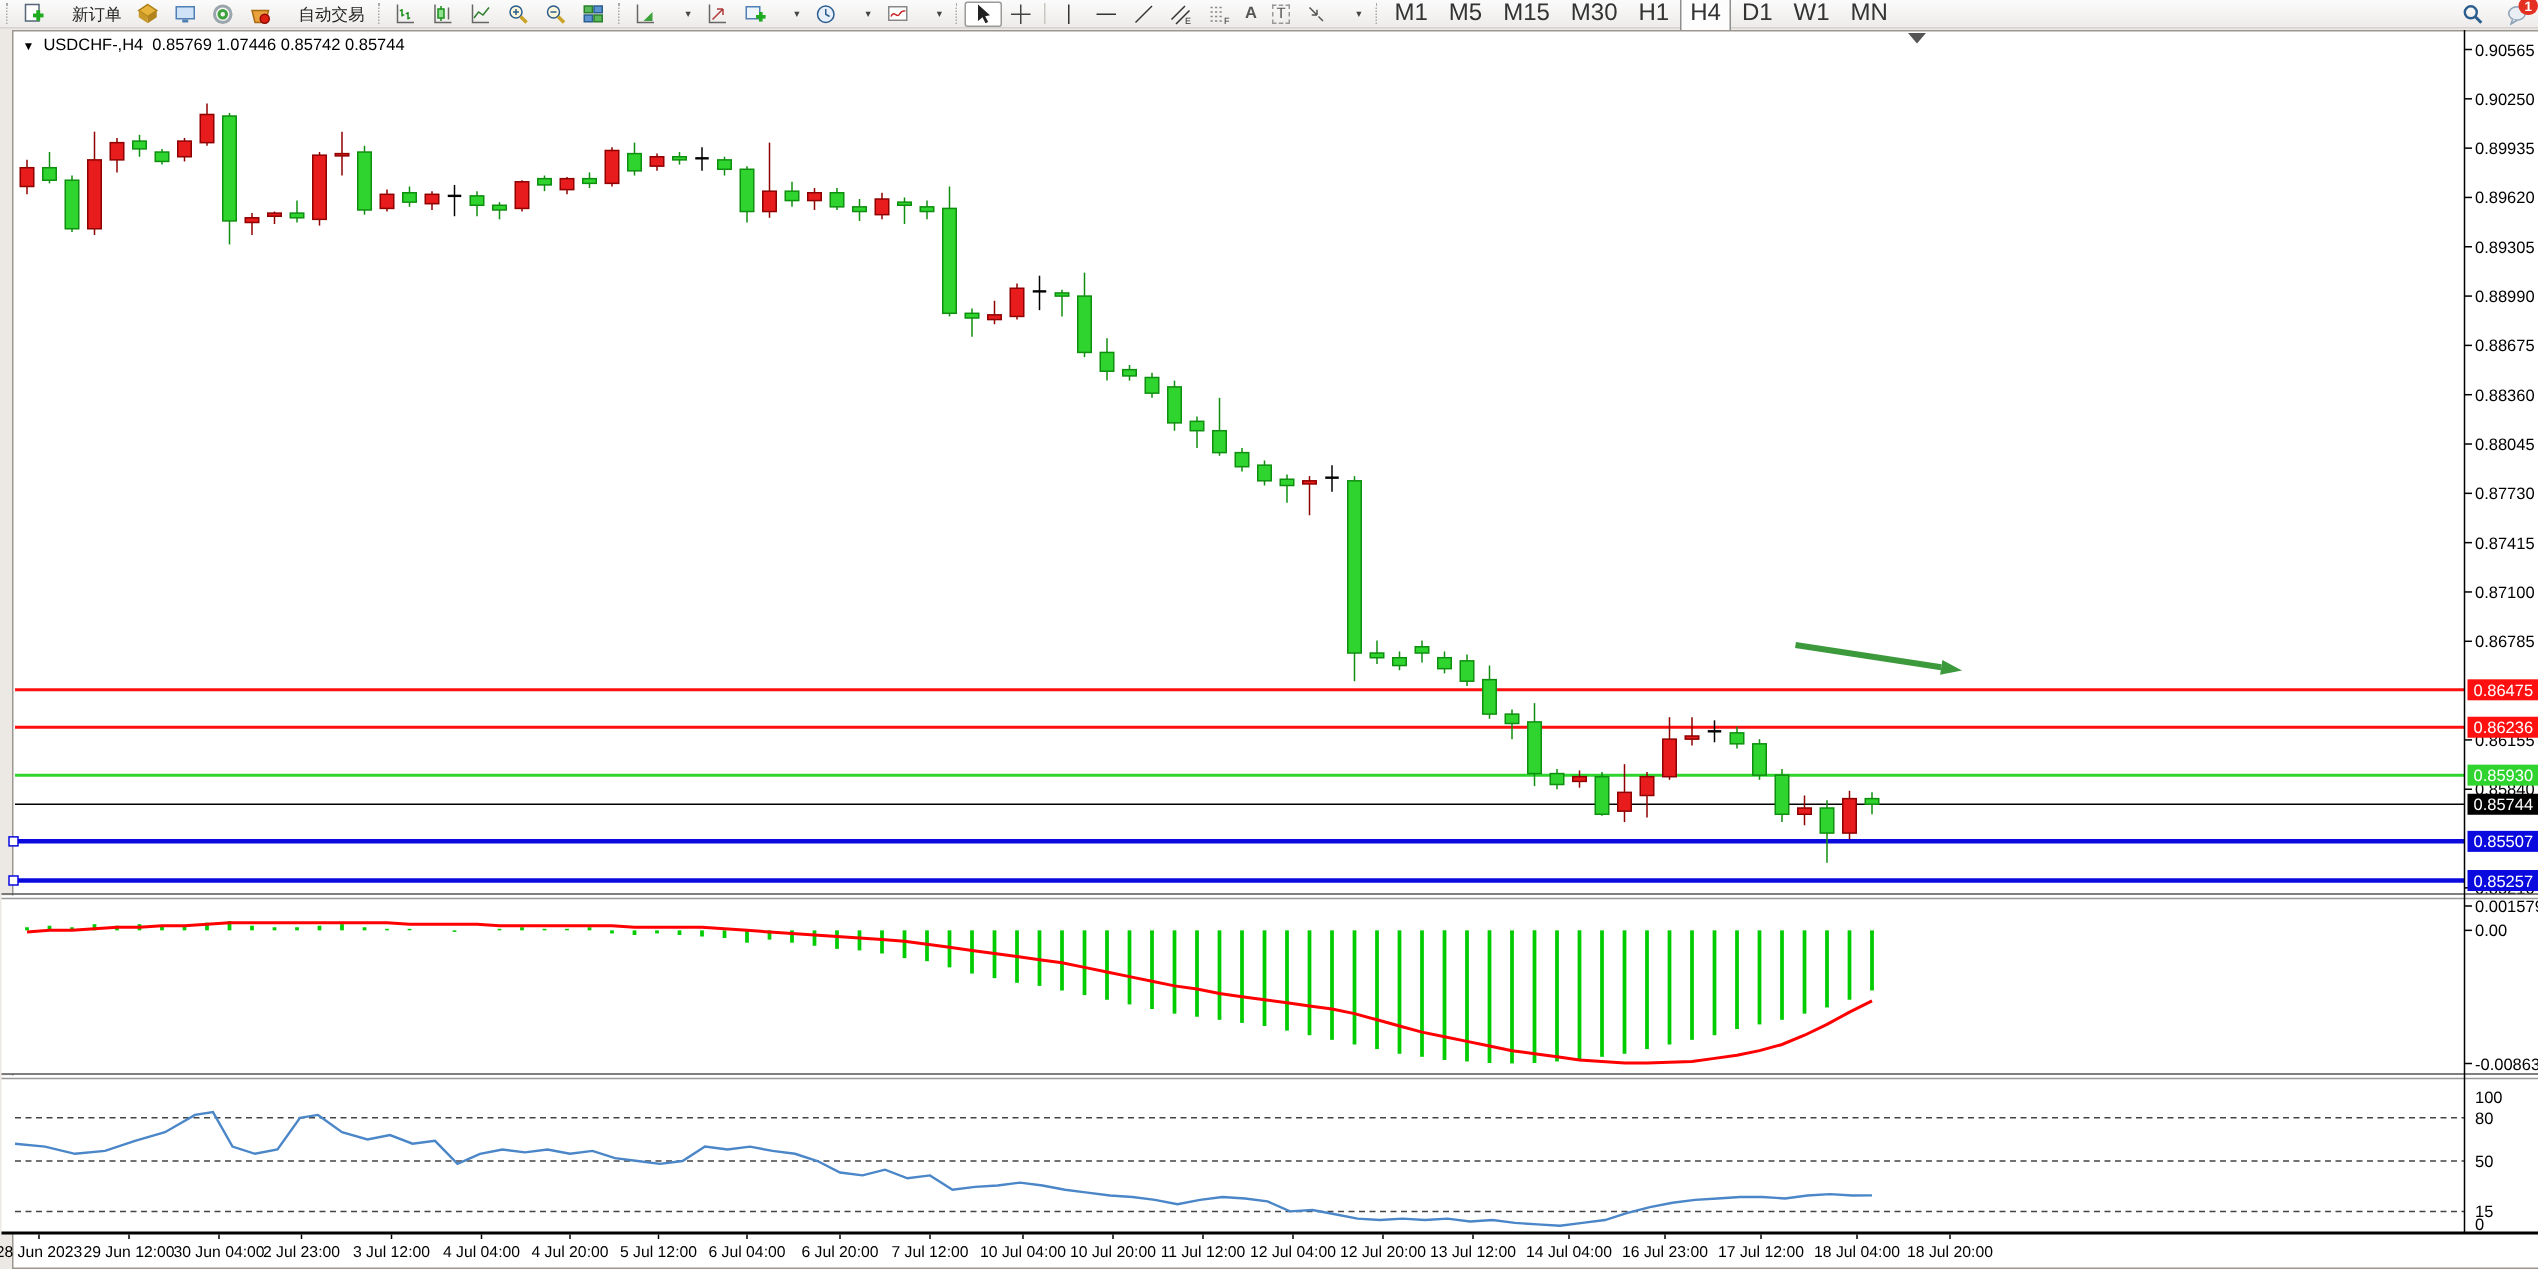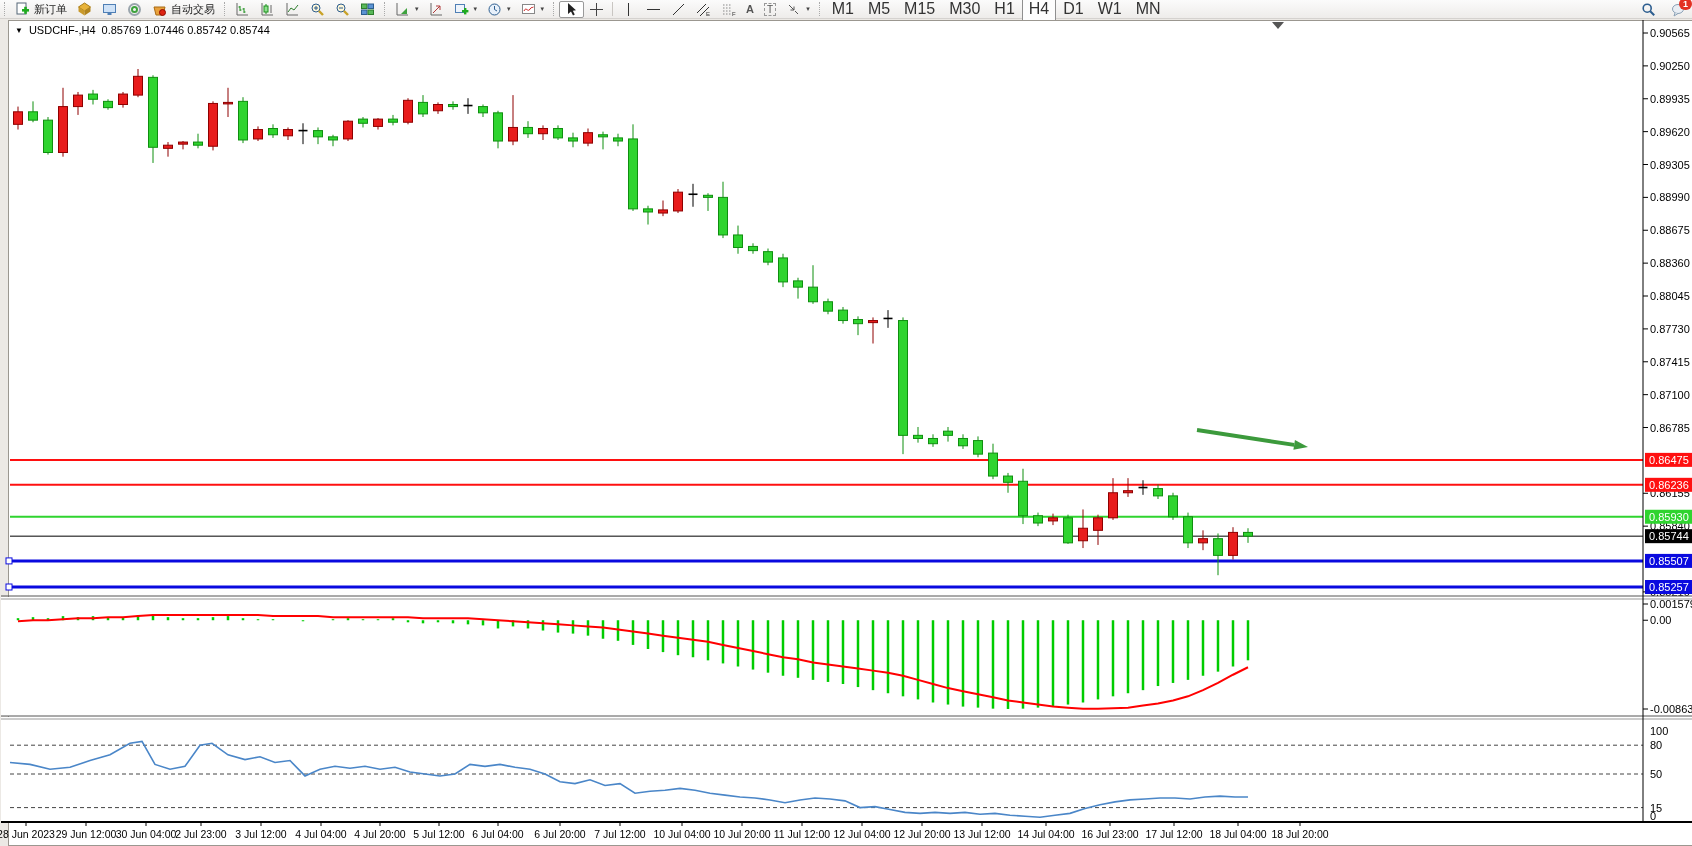--- a/index.html
+++ b/index.html
@@ -2,21 +2,21 @@
 <html><head>
 <meta charset="utf-8">
 <style>
   * { margin:0; padding:0; box-sizing:border-box; }
   html,body { width:1692px; height:846px; overflow:hidden; background:#ece9e5;
               font-family:"Liberation Sans", sans-serif; }
   
   .toolbar { position:absolute; left:0; top:0; width:1692px; height:19px;
              background:linear-gradient(#fbfbfb,#eeecea); border-bottom:1px solid #d5d2cf;
              display:flex; align-items:center; font-size:11px; color:#222; }
-  .tbtn { display:flex; align-items:center; gap:4px; padding:1px 4px; height:17px;
+  .tbtn { display:flex; align-items:center; gap:18px; padding:1px 4px; height:17px;
           border:1px solid transparent; border-radius:2px; cursor:default; }
   .tbtn.active { background:#fff; border:1px solid #9a9a9a; }
   .vsep { width:1px; height:14px; background:#c9c6c2; margin:0 3px; }
   .grip { width:4px; height:14px; border-left:1px dotted #aaa; margin:0 2px 0 4px; }
   .dd { font-size:7px; color:#444; margin-left:1px; }
   .icon15 { width:15px; height:15px; display:block; }
   .tf { padding:1px 6px; height:33px; display:flex; align-items:center;
         font-size:16px; color:#333; border:1px solid transparent; }
   .tf.active { background:#fdfdfd; border:1px solid #8f8f8f; }
   .toolbar-right { margin-left:auto; display:flex; align-items:center; margin-right:6px; }

